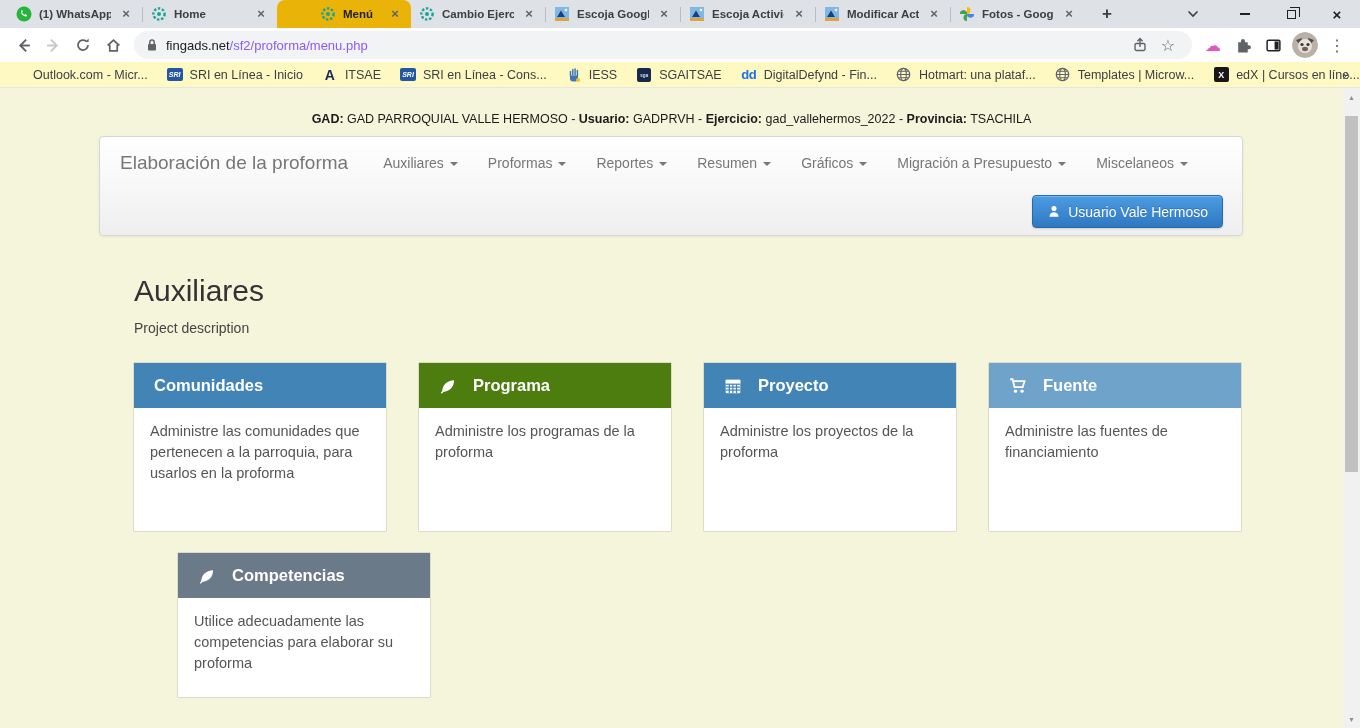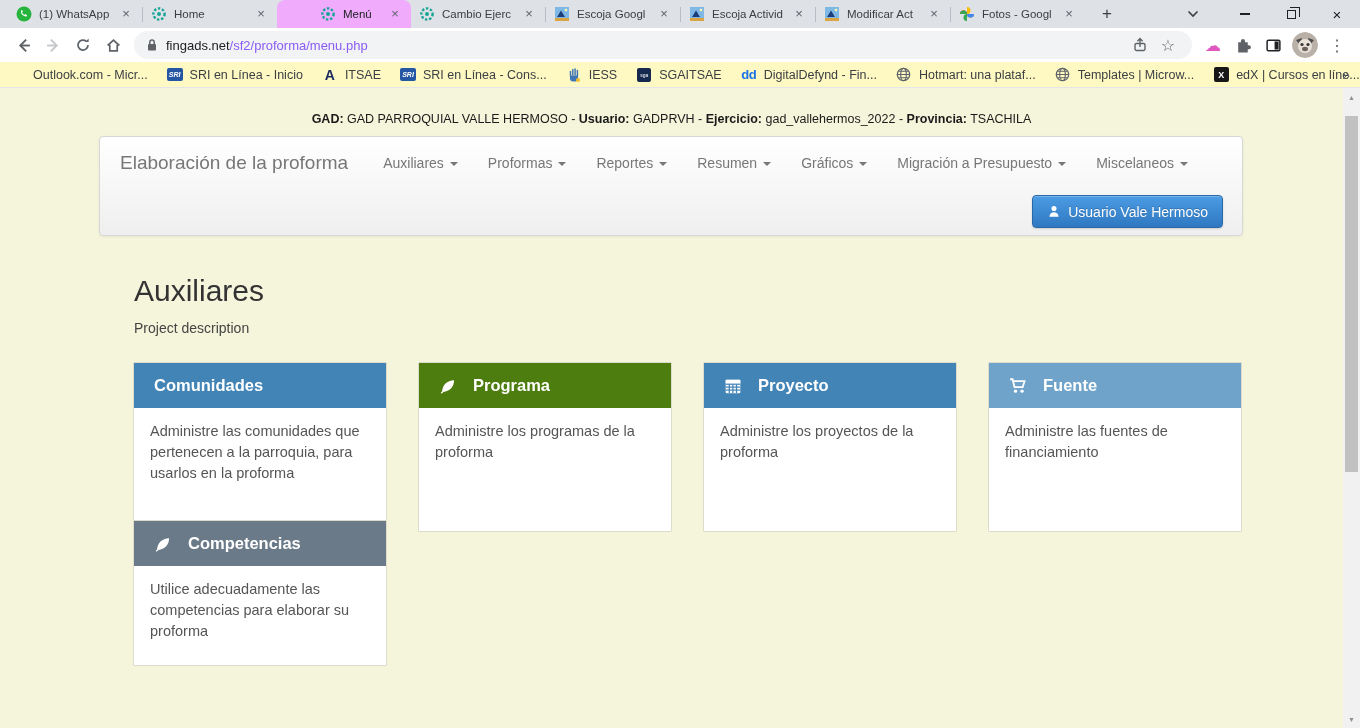--- a/index.html
+++ b/index.html
@@ -1,24 +1,24 @@
 <!DOCTYPE html>
 <html><head>
 <meta charset="utf-8">
 <style>
   * { margin:0; padding:0; box-sizing:border-box; }
   html,body { width:1360px; height:728px; overflow:hidden; }
   body { font-family:"Liberation Sans", sans-serif; position:relative; background:#dee1e6; }
   .stage { position:absolute; inset:0; width:1360px; height:728px; }
 
   
-  .tabstrip { position:absolute; top:0; left:0; width:1360px; height:28px; background:#dee1e6; display:flex; align-items:flex-end; }
+  .tabstrip { position:absolute; top:0; left:0; width:1360px; height:28px; background:#dee1e6; display:flex; align-items:flex-end;font-weight:bold; }
   .tabs { display:flex; align-items:flex-end; padding-left:8px; height:28px; }
   .tab { width:134px; height:28px; display:flex; align-items:center; gap:7px; padding:0 8px; font-size:11.5px; color:#3c4043; cursor:pointer; position:relative; }
-  .tab.active { background:#f0abfc; border-radius:8px 8px 0 0; color:#202124;padding-left:43px; }
+  .tab.active { background:#eab308; border-radius:8px 8px 0 0; color:#202124;padding-left:43px; }
   .tab-title { flex:1; white-space:nowrap; overflow:hidden; }
   .tab-close { width:16px; height:16px; line-height:15px; text-align:center; border-radius:50%; font-size:13px; color:#5f6368; flex:none; }
   .sep { width:1px; height:15px; background:#9aa0a6; opacity:.55; align-self:center; flex:none; }
   .favicon { width:16px; height:16px; flex:none; display:inline-flex; align-items:center; justify-content:center; }
   .newtab { width:28px; height:28px; display:flex; align-items:center; justify-content:center; font-size:17px; color:#3c4043; margin-left:8px; cursor:pointer; }
   .win-controls { position:absolute; right:0; top:0; height:28px; display:flex; align-items:center; }
   .tab-search { width:34px; height:28px; display:flex; align-items:center; justify-content:center; color:#3c4043; font-size:12px; margin-right:12px; cursor:pointer; }
   .wc { width:46px; height:28px; display:flex; align-items:center; justify-content:center; color:#202124; cursor:pointer; }
   .wc .min-bar { width:10px; height:1.4px; background:#202124; }
   .wc .restore-box { width:9px; height:9px; border:1.2px solid #202124; position:relative; background:#dee1e6; }
@@ -64,21 +64,21 @@
   .navlinks { display:flex; align-items:center; height:52px; margin-left:10px; }
   .navlink { display:flex; align-items:center; padding:0 15px; height:52px; font-size:14px; color:#777; cursor:pointer; }
   .caret { width:0; height:0; border-left:4px solid transparent; border-right:4px solid transparent; border-top:4px solid #777; margin-left:6px; margin-top:2px; }
   .user-btn { position:absolute; right:19px; top:58px; height:33px; display:flex; align-items:center; gap:7px; padding:12px 14px; background:linear-gradient(#4b9ce4,#2f78c1); border:1px solid #2a69a8; border-radius:4px; color:#fff; font-size:14px; cursor:pointer; box-shadow:inset 0 1px 0 rgba(255,255,255,.25), 0 1px 2px rgba(0,0,0,.15); text-shadow:0 -1px 0 rgba(0,0,0,.2); }
 
   .main-title { position:absolute; left:134px; top:186px; font-size:30px; font-weight:400; color:#333; }
   .main-subtitle { position:absolute; left:134px; top:232px; font-size:14px; color:#444; }
 
   .cards-row { position:absolute; left:133px; display:flex; gap:31px; }
   .row1 { top:274px; }
-  .row2 { top:432px; }
+  .row2 { top:464px;margin-left:44px; }
   .card { width:254px; background:#fff; border:1px solid #dddccb; border-radius:1px; overflow:hidden; cursor:pointer; }
   .card-header { height:45px; display:flex; align-items:center; padding:0 20px; color:#fff; font-weight:bold; font-size:16.5px; }
   .card-header .hicon { margin-right:16px; display:inline-flex; }
   .card-body { padding:13px 16px; font-size:14.5px; line-height:21px; color:#555; }
   .row1 .card { height:170px; }
   .row2 .card { height:146px; }
   .c-blue  { --hdr:#4284b6; } .c-blue  .card-header { background:#4284b6; }
   .c-pink  { --hdr:#d5698f; } .c-pink  .card-header { background:#4d7c0f; }
   .c-lblue { --hdr:#6fa3c9; } .c-lblue .card-header { background:#6fa3c9; }
   .c-slate { --hdr:#6b7a88; } .c-slate .card-header { background:#6b7a88; }

